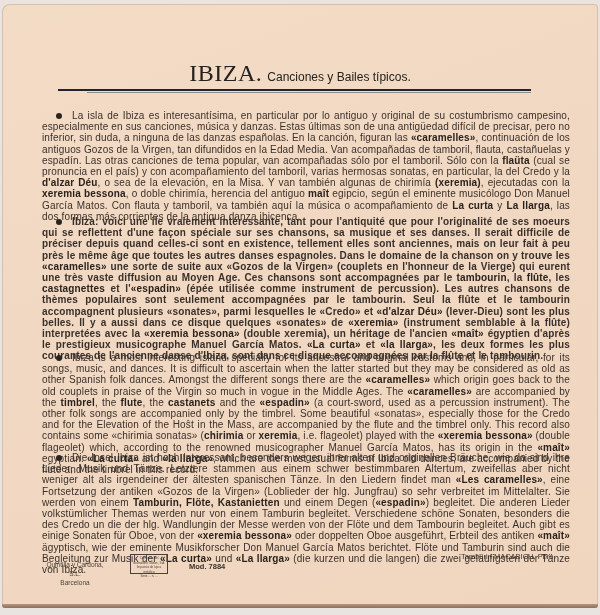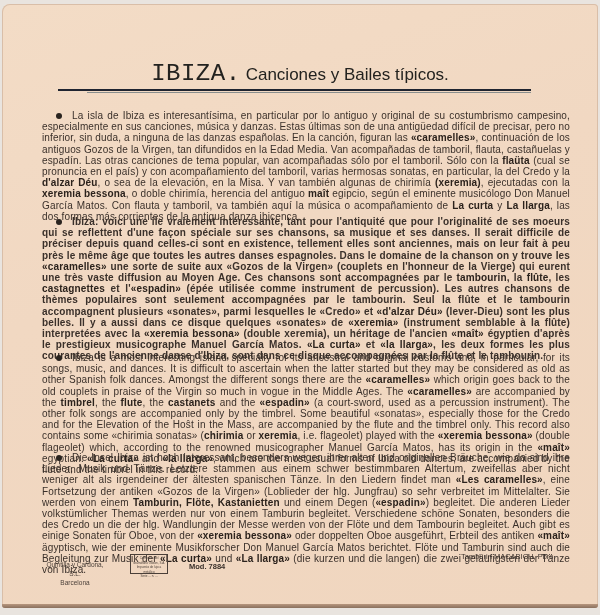--- a/index.html
+++ b/index.html
@@ -13,26 +13,26 @@
       position: absolute; left: 2px; top: 4px; width: 596px; height: 604px;
       background: linear-gradient(160deg, #f3dcc6 0%, #f1d8c2 40%, #f0d6bf 100%);
       border-radius: 8px 4px 3px 3px;
       box-shadow: inset 0 0 0 1px #d9bea8;
     }
     .title-row {
       position: absolute; left: 0; right: 0; top: 56px;
       text-align: center; color: #23221f; white-space: nowrap;
     }
     .title-main {
-      font-family: Liberation Mono, monospace;
+      font-family: Liberation Serif, serif;
       font-size: 24px; letter-spacing: 0.5px; font-weight: normal;
     }
     .title-sub {
       font-family: "Liberation Sans", sans-serif;
-      font-size: 17px; 
+      font-size: 12px; 
     }
     .rule-thick {
       position: absolute; left: 58px; width: 473px; top: 89px; height: 2px;
       background: #1f2430;
     }
     .rule-thin {
       position: absolute; left: 87px; width: 444px; top: 92px; height: 1px;
       background: #8a8f8e;
     }
     .para {

